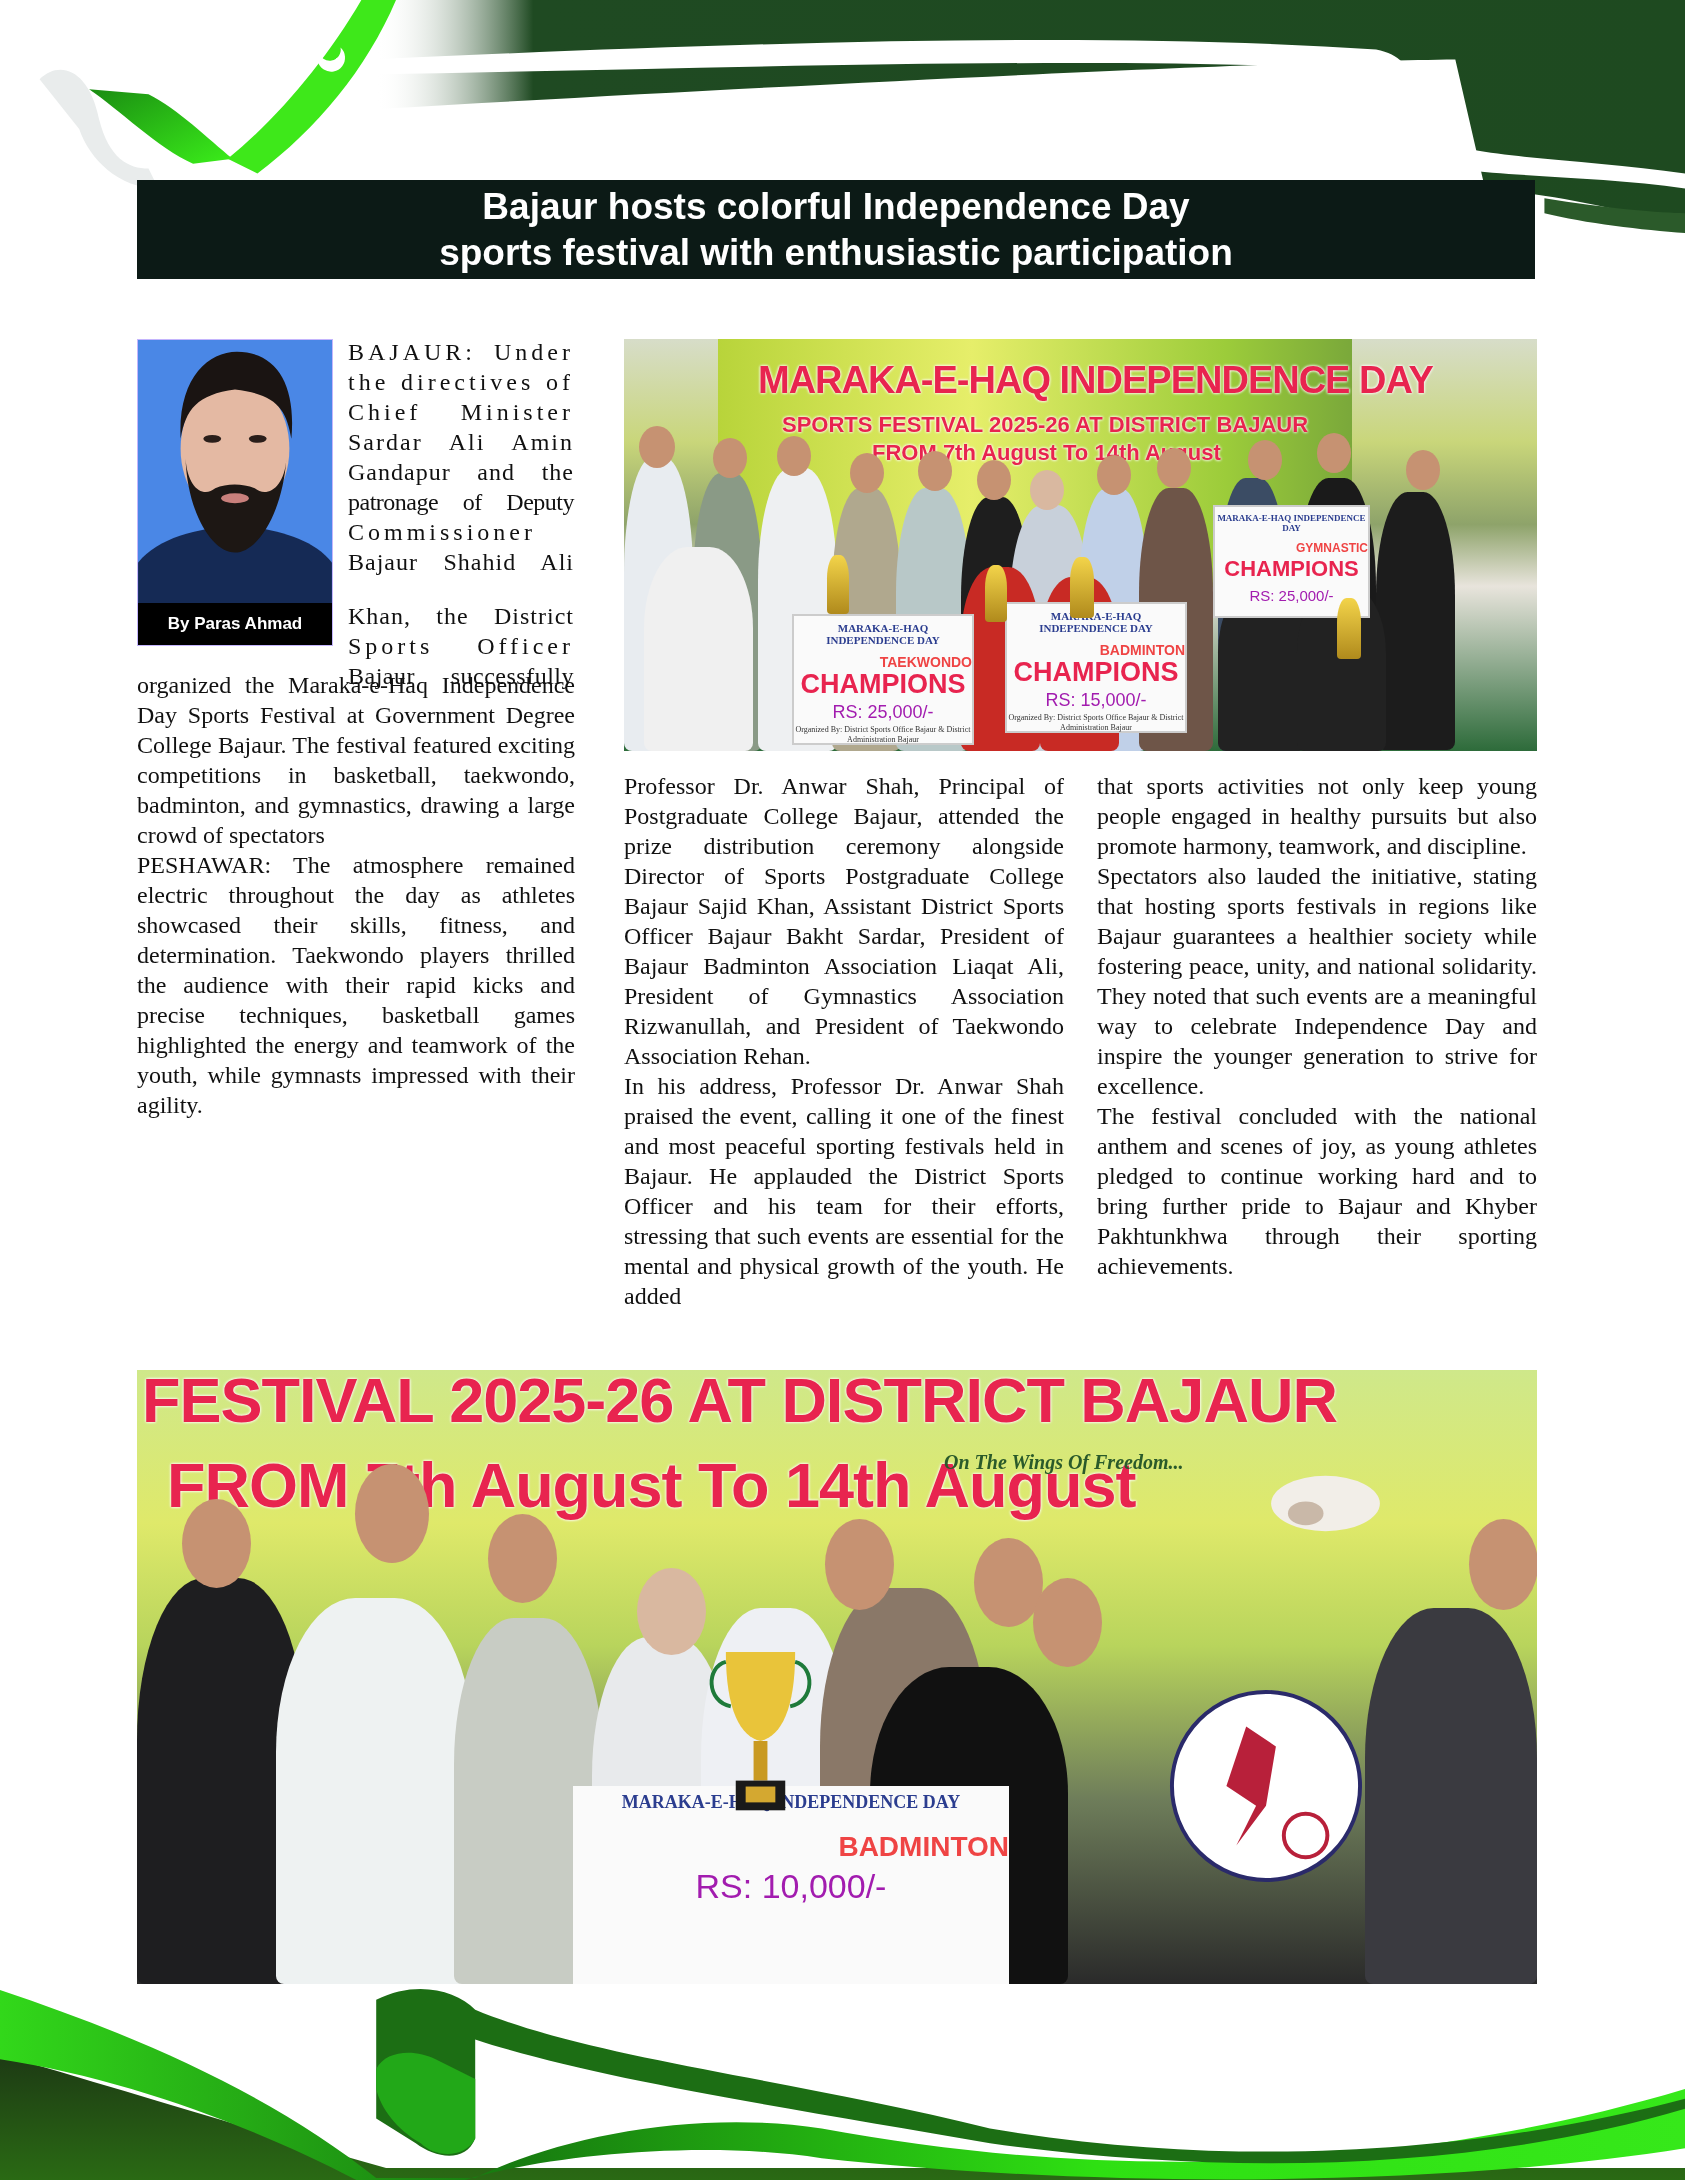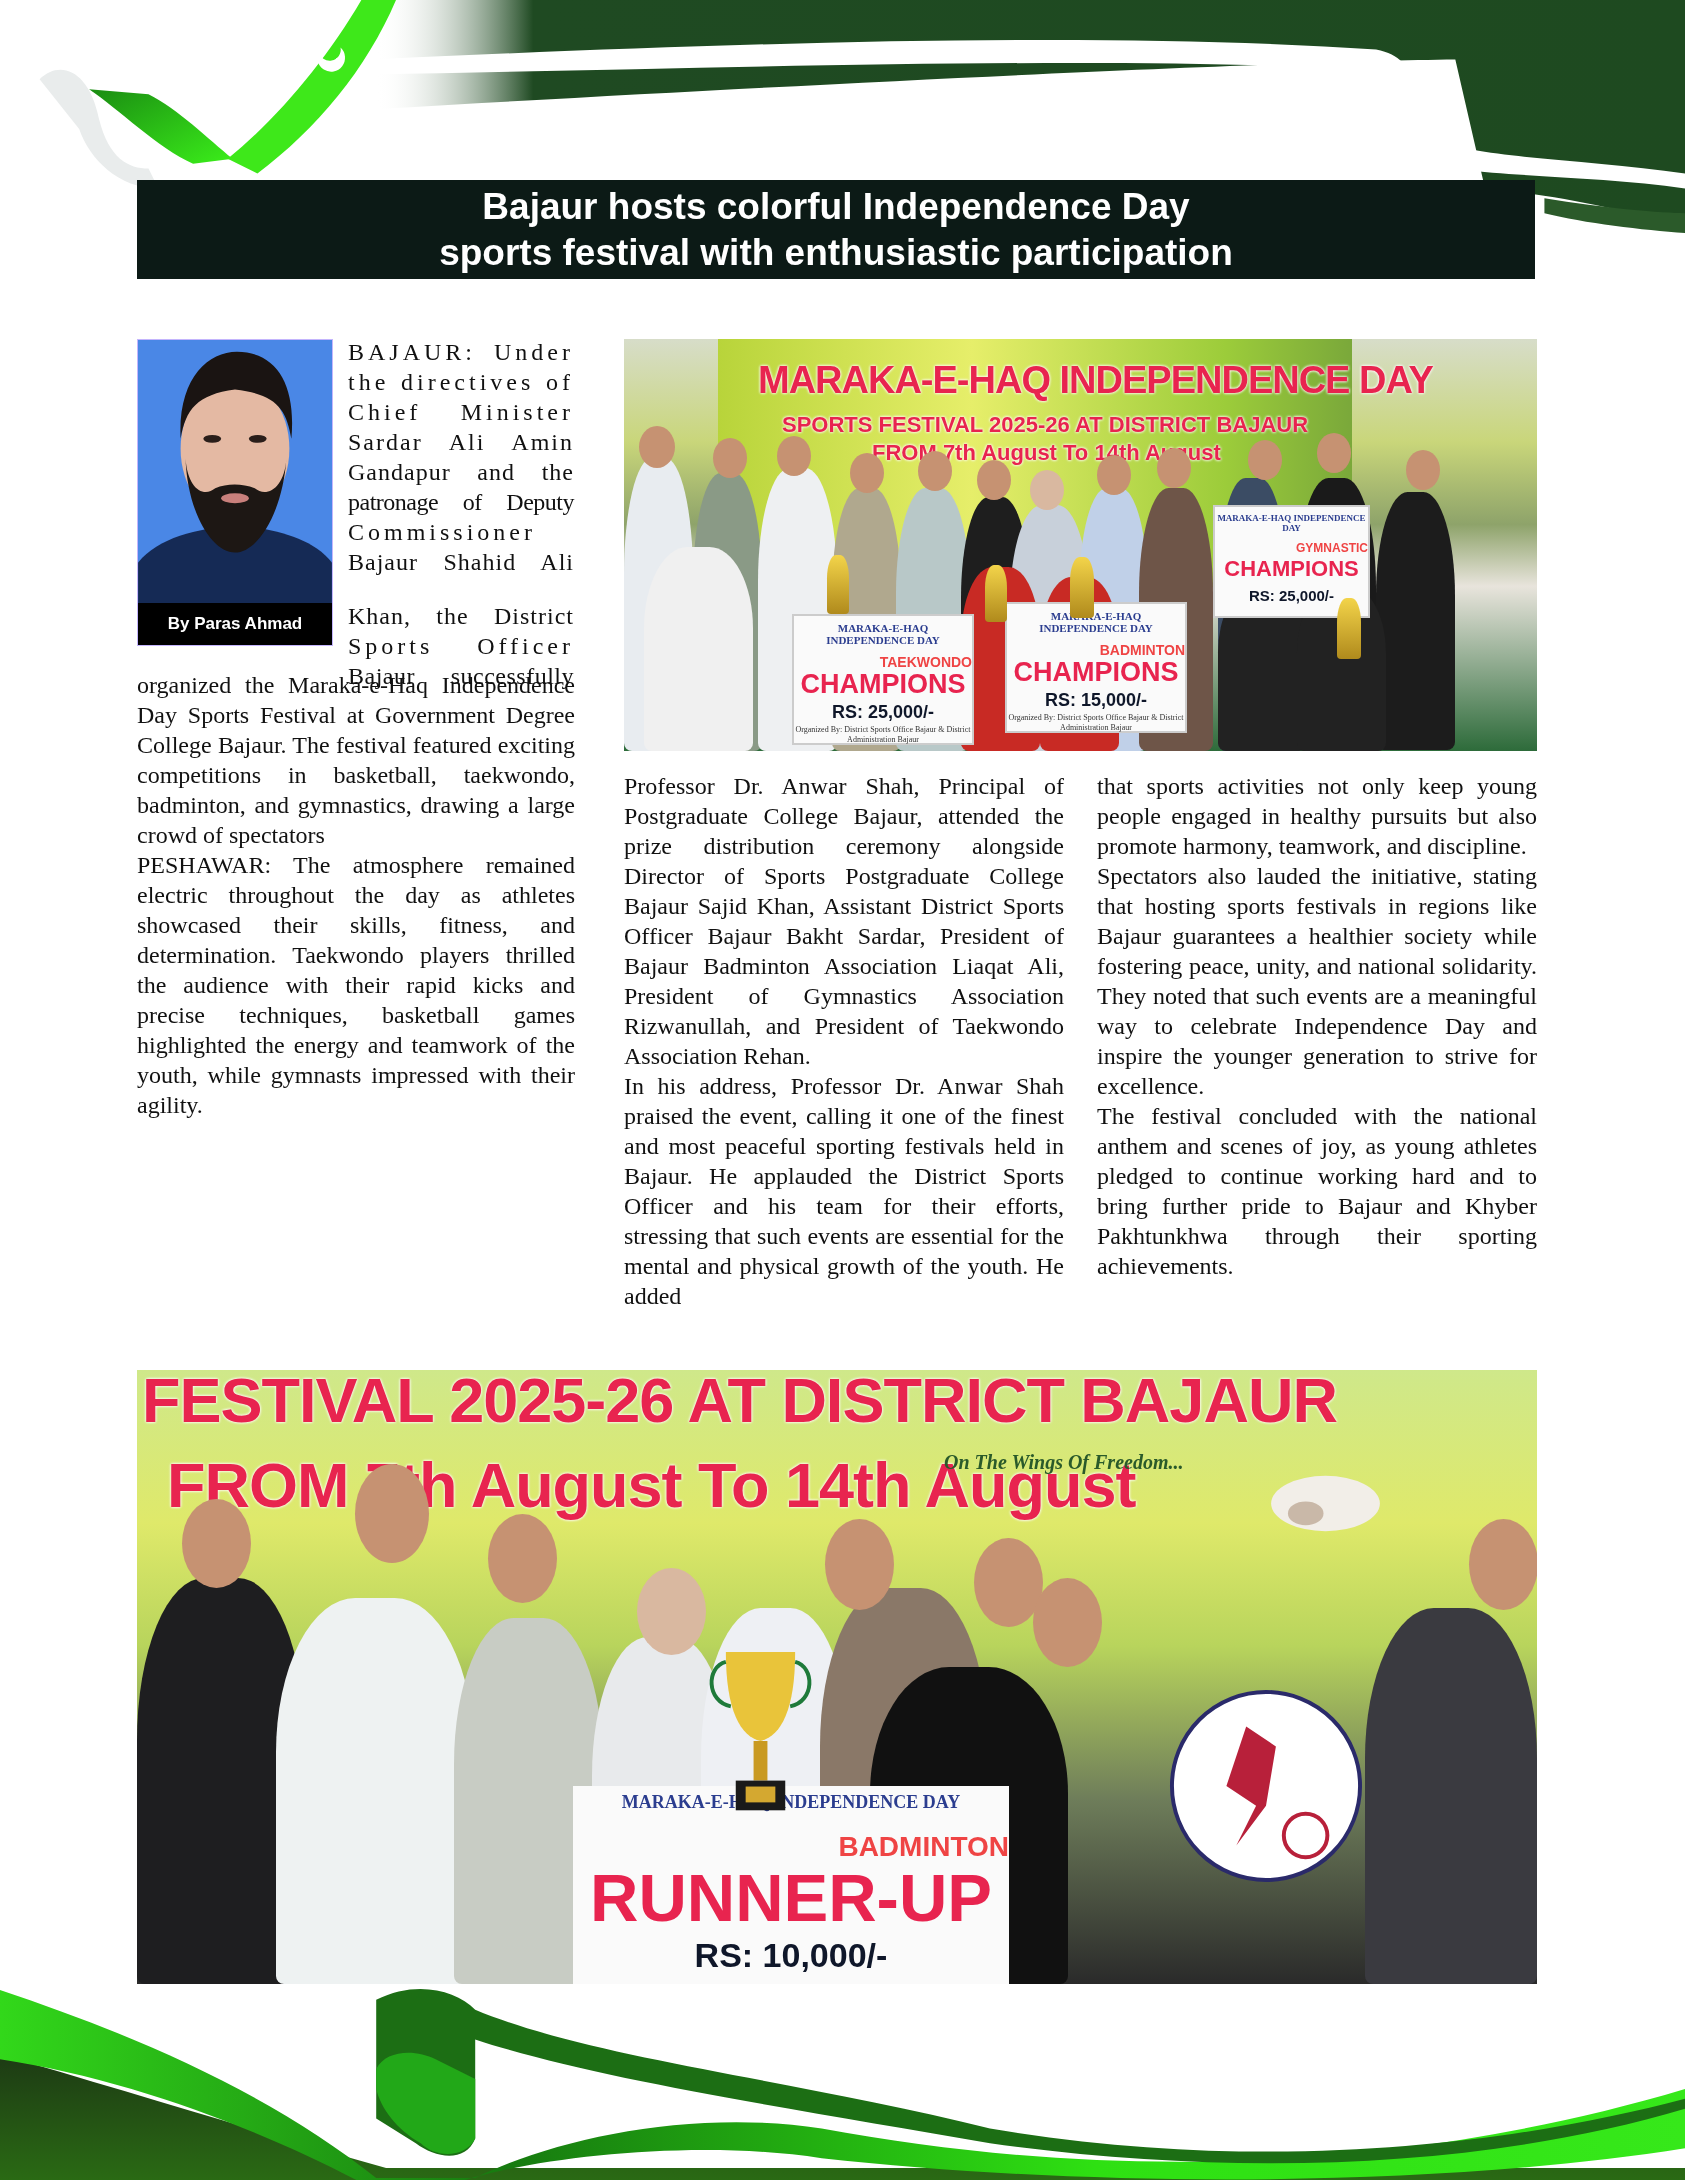--- a/index.html
+++ b/index.html
@@ -26,21 +26,21 @@
   #photo-top{left:624px;top:339px;width:913px;height:412px;overflow:hidden;
     background:linear-gradient(180deg,#d7ddc9 0%,#c9d67a 25%,#8ea36a 45%,#e8e4dc 60%,#2d6b3a 100%);}
   #photo-bottom{left:137px;top:1370px;width:1400px;height:614px;overflow:hidden;
     background:linear-gradient(180deg,#cfe88a 0%,#dfe96a 25%,#b8d45c 45%,#6e7d5a 70%,#2a2a2a 100%);}
   .banner-text{position:absolute;font-family:"Liberation Sans",sans-serif;font-weight:bold;color:#e8244f;
     text-shadow:0 0 3px #fff,0 0 3px #fff;white-space:nowrap;}
   .sign{position:absolute;background:#fafafa;border:2px solid #ccc;text-align:center;font-family:"Liberation Sans",sans-serif;}
   .sign .s-head{font-family:"Liberation Serif",serif;font-weight:bold;color:#2b3d8f;font-size:11px;margin-top:6px;}
   .sign .s-sport{color:#ef4444;font-weight:bold;font-size:14px;margin-top:8px;text-align:right;}
   .sign .s-title{color:#e8244f;font-weight:bold;font-size:27px;line-height:28px;}
-  .sign .s-prize{color:#0f172a;font-weight:bold;font-size:18px;margin-top:4px;}
+  .sign .s-prize{color:#a21caf;font-weight:normal;font-size:18px;margin-top:4px;}
   .sign .s-org{color:#333;font-size:8px;line-height:10px;font-family:"Liberation Serif",serif;margin-top:2px;}
   .person{position:absolute;border-radius:40% 40% 8px 8px;}
   .head{position:absolute;border-radius:50%;background:#c69272;}
   #page-number{left:483px;top:2077px;font-family:"Liberation Sans",sans-serif;font-weight:bold;font-size:38px;color:#fff;}
   #bottom-ribbon{left:0;top:1980px;width:1685px;height:200px;}
 </style>
 </head>
 <body>
 
 <svg id="top-ribbon" class="abs" viewBox="0 0 1702 240" preserveAspectRatio="none">
@@ -207,21 +207,20 @@
   <div class="head" style="left:351px;top:144px;width:69px;height:89px;"></div>
   <div class="head" style="left:500px;top:198px;width:69px;height:87px;background:#d9b8a0;"></div>
   <div class="head" style="left:688px;top:149px;width:69px;height:91px;"></div>
   <div class="head" style="left:837px;top:168px;width:69px;height:89px;"></div>
   <div class="head" style="left:896px;top:208px;width:69px;height:89px;"></div>
   <div class="head" style="left:1332px;top:149px;width:69px;height:91px;"></div>
 
   <div class="sign" style="left:436px;top:416px;width:436px;height:198px;border:none;">
     <div class="s-head" style="font-size:18px;">MARAKA-E-HAQ INDEPENDENCE DAY</div>
     <div class="s-sport" style="font-size:28px;margin-top:18px;">BADMINTON</div>
-    <div class="s-title" style="font-size:67px;line-height:69px;">RUNNER-UP</div>
     <div class="s-prize" style="font-size:34px;">RS: 10,000/-</div>
   </div>
 
   <svg class="abs" style="left:569px;top:272px;" width="109" height="198" viewBox="0 0 110 200">
     <path d="M20 10 L90 10 C90 70 75 95 55 100 C35 95 20 70 20 10 Z" fill="#e9c43a"></path>
     <path d="M20 20 C0 25 0 60 25 65" stroke="#1e7a3a" stroke-width="4" fill="none"></path>
     <path d="M90 20 C110 25 110 60 85 65" stroke="#1e7a3a" stroke-width="4" fill="none"></path>
     <rect x="48" y="100" width="14" height="40" fill="#c99a22"></rect>
     <rect x="30" y="140" width="50" height="30" fill="#1a1a1a"></rect>
     <rect x="40" y="146" width="30" height="16" fill="#d4a830"></rect>

